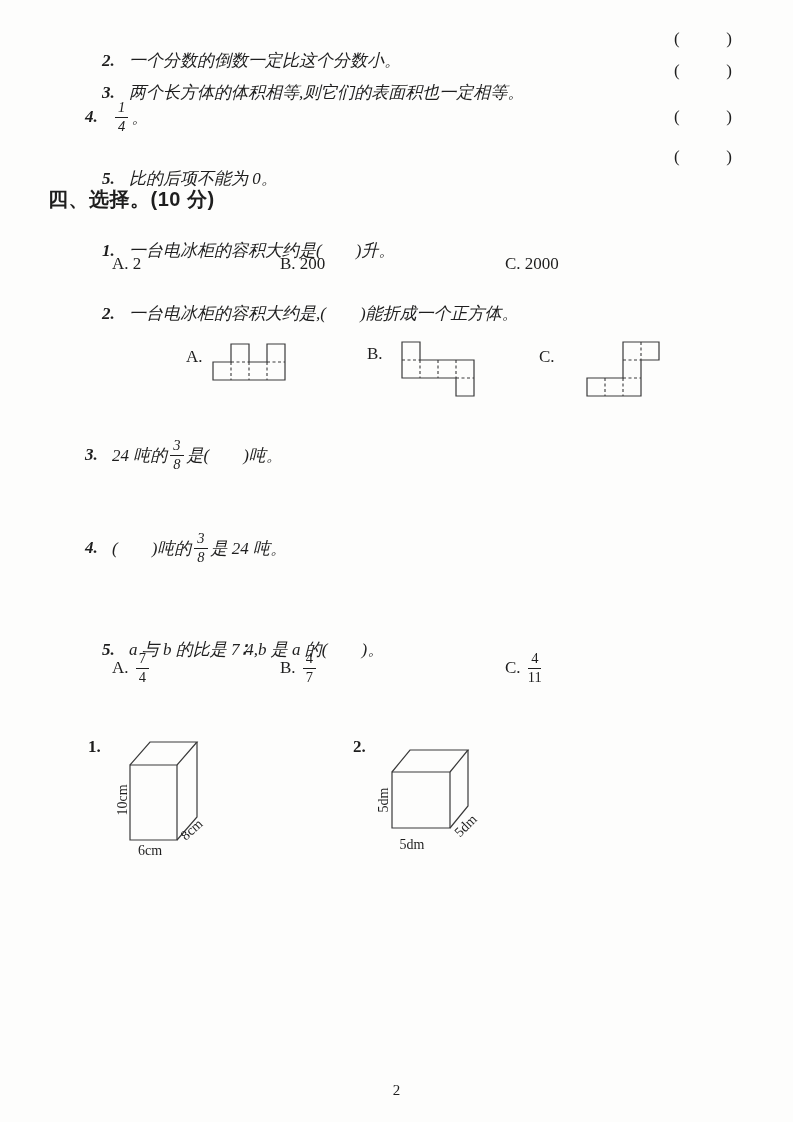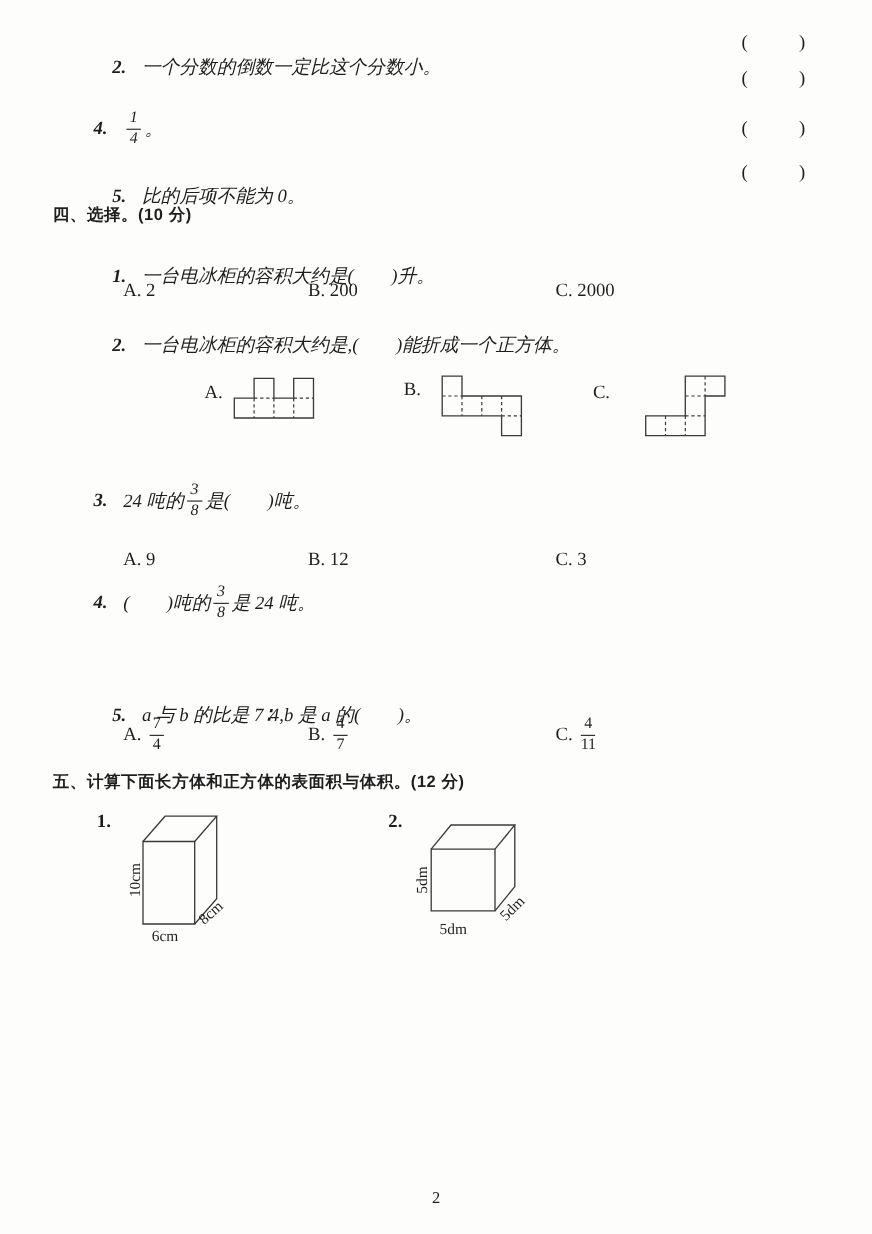--- a/index.html
+++ b/index.html
@@ -7,21 +7,21 @@
   #page{
     position:relative;
     width:793px;height:1122px;
     margin:0 auto;
     background:#fdfdfc;
     font-family:"Liberation Serif","DejaVu Serif",serif;
     color:#1e1e1e;
     overflow:hidden;
   }
   .line{position:absolute;left:85px;font-size:17px;white-space:pre-wrap;font-style:italic;}
-  .sec{position:absolute;left:48px;font-size:15px;font-weight:700;
+  .sec{position:absolute;left:48px;font-size:20px;font-weight:700;
        font-family:"Liberation Sans","DejaVu Sans",sans-serif;letter-spacing:.5px;}
   .qno{display:inline-block;min-width:27px;font-weight:700;}
   .fracline{display:flex;align-items:center;height:44px;}
   .fracline .qno{flex:0 0 27px;}
   .frac{display:inline-flex;flex-direction:column;align-items:center;
         line-height:1.05;font-size:14.5px;margin:0 3px;vertical-align:middle;}
   .frac .fn{padding:0 3px 1px;border-bottom:1.2px solid #1e1e1e;}
   .frac .fd{padding-top:1px;}
   .ansp{position:absolute;left:674px;width:58px;display:flex;
         justify-content:space-between;font-size:17px;}
@@ -44,20 +44,23 @@
 <div id="page">
 
   <div class="line" style="top:29px">
     <span class="qno">2.</span><span>一个分数的倒数一定比这个分数小。</span>
   </div>
   <div class="ansp" style="top:29px">
     <span>(</span>
       <span>)</span>
   </div>
 
+  <div class="line" style="top:61px">
+    <span class="qno">3.</span><span>两个长方体的体积相等,则它们的表面积也一定相等。</span>
+  </div>
   <div class="ansp" style="top:61px">
     <span>(</span>
       <span>)</span>
   </div>
 
   <div class="line fracline" style="top:95px">
     <span class="qno">4.</span>
     <span class="frac"><span class="fn">1</span><span class="fd">4</span></span>
     <span>。</span>
   </div>
@@ -106,43 +109,37 @@
     <path class="solid" d="M36,0 H72 V18 H54 V54 H0 V36 H36 Z"></path>
     <path class="dash" d="M54,0 V18 M36,18 H54 M36,36 H54 M18,36 V54 M36,36 V54"></path>
   </svg>
 
   <div class="line fracline" style="top:433px">
     <span class="qno">3.</span>
     <span>24 吨的</span>
     <span class="frac"><span class="fn">3</span><span class="fd">8</span></span>
     <span>是(　　)吨。</span>
   </div>
-  <div class="optrow" style="top:496px">
-    <span class="opt oA">A. 9</span>
-    <span class="opt oB">B. 12</span>
-    <span class="opt oC">C. 3</span>
-  </div>
 
   <div class="line fracline" style="top:526px">
     <span class="qno">4.</span>
     <span>(　　)吨的</span>
     <span class="frac"><span class="fn">3</span><span class="fd">8</span></span>
     <span>是 24 吨。</span>
   </div>
 
   <div class="line" style="top:618px">
     <span class="qno">5.</span><span>a 与 b 的比是 7∶4,b 是 a 的(　　)。</span>
   </div>
   <div class="optrow fr" style="top:646px">
     <span class="opt oA"><span>A.</span>&nbsp;<span class="frac"><span class="fn">7</span><span class="fd">4</span></span></span>
     <span class="opt oB"><span>B.</span>&nbsp;<span class="frac"><span class="fn">4</span><span class="fd">7</span></span></span>
     <span class="opt oC"><span>C.</span>&nbsp;<span class="frac"><span class="fn">4</span><span class="fd">11</span></span></span>
   </div>
 
-  <div class="sec" style="top:701px">五、计算下面长方体和正方体的表面积与体积。(12 分)</div>
 
   <span class="figlabel" style="left:88px;top:737px">1.</span>
   <svg style="left:105px;top:737px" width="115" height="122" viewBox="0 0 115 122">
     <path class="solid" d="M25,28 H72 V103 H25 Z"></path>
     <path class="solid" d="M25,28 L45,5 H92 L72,28"></path>
     <path class="solid" d="M92,5 V80 L72,103"></path>
     <text x="18" y="67" text-anchor="middle" transform="rotate(-90 18 63)">10cm</text>
     <text x="45" y="118" text-anchor="middle">6cm</text>
     <text x="87" y="97" text-anchor="middle" transform="rotate(-42 87 93)">8cm</text>
   </svg>

